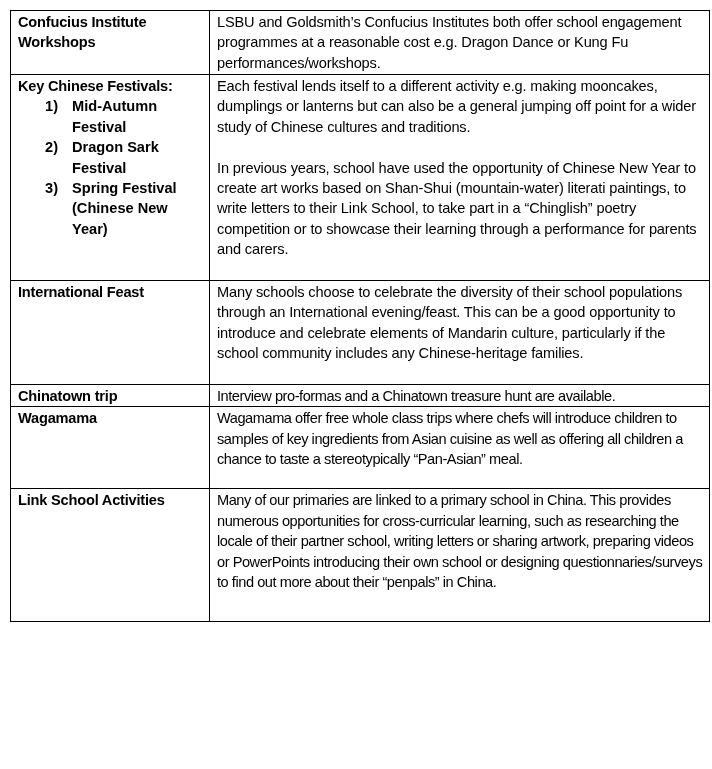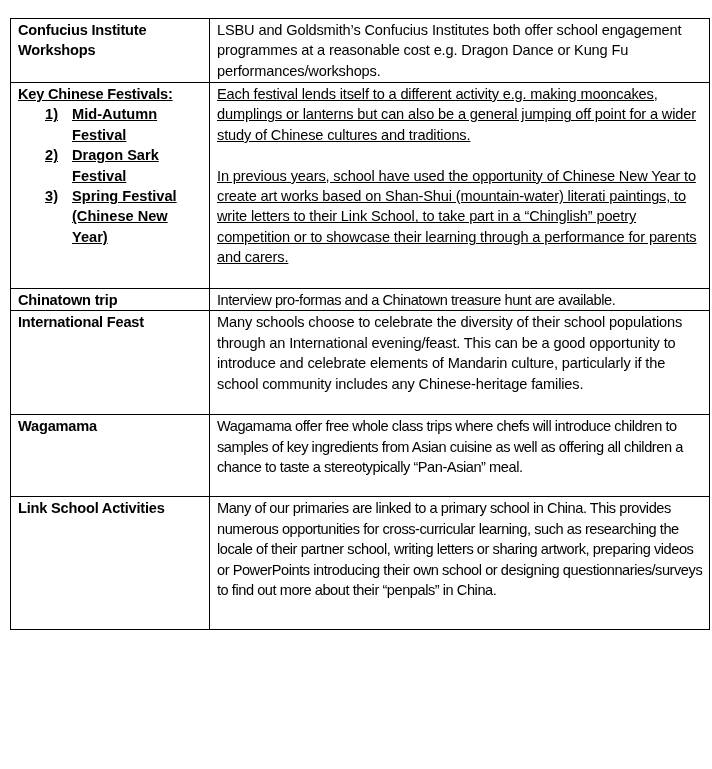--- a/index.html
+++ b/index.html
@@ -11,21 +11,21 @@
       width: 712px;
       height: 769px;
       position: relative;
       overflow: hidden;
       font-family: "Liberation Sans", "DejaVu Sans", sans-serif;
       color: #000000;
     }
     .doc-table {
       position: absolute;
       left: 10px;
-      top: 18px;
+      top: 10px;
       width: 700px;
       border-collapse: collapse;
       table-layout: fixed;
       font-size: 14.6px;
       line-height: 20.4px;
     }
     .doc-table td {
       border: 1.5px solid #000000;
       vertical-align: top;
       padding: 1px 6px 0 7px;
@@ -71,21 +71,21 @@
 <table class="doc-table">
   <colgroup>
     <col class="col-left">
     <col class="col-right">
   </colgroup>
   <tbody>
     <tr style="height:64px;">
       <td class="label">Confucius Institute Workshops</td>
       <td class="desc">LSBU and Goldsmith’s Confucius Institutes both offer school engagement programmes at a reasonable cost e.g. Dragon Dance or Kung Fu performances/workshops.</td>
     </tr>
-    <tr style="height:206px;text-decoration:underline;">
+    <tr style="height:206px;">
       <td>
         <div class="label">Key Chinese Festivals:</div>
         <ol class="festival-list">
           <li>
             <span class="festival-num">1)</span>
             <span class="festival-name">Mid-Autumn Festival</span>
           </li>
           <li>
             <span class="festival-num">2)</span>
             <span class="festival-name">Dragon Sark Festival</span>
@@ -95,27 +95,27 @@
             <span class="festival-name">Spring Festival (Chinese New Year)</span>
           </li>
         </ol>
       </td>
       <td class="desc">
         <div>Each festival lends itself to a different activity e.g. making mooncakes, dumplings or lanterns but can also be a general jumping off point for a wider study of Chinese cultures and traditions.</div>
         <div class="para-gap"></div>
         <div>In previous years, school have used the opportunity of Chinese New Year to create art works based on Shan-Shui (mountain-water) literati paintings, to write letters to their Link School, to take part in a “Chinglish” poetry competition or to showcase their learning through a performance for parents and carers.</div>
       </td>
     </tr>
+    <tr style="height:104px;">
+      <td class="label">International Feast</td>
+      <td class="desc">Many schools choose to celebrate the diversity of their school populations through an International evening/feast. This can be a good opportunity to introduce and celebrate elements of Mandarin culture, particularly if the school community includes any Chinese-heritage families.</td>
+    </tr>
     <tr style="height:21px;">
       <td class="label">Chinatown trip</td>
       <td class="desc tight">Interview pro-formas and a Chinatown treasure hunt are available.</td>
-    </tr>
-    <tr style="height:104px;">
-      <td class="label">International Feast</td>
-      <td class="desc">Many schools choose to celebrate the diversity of their school populations through an International evening/feast. This can be a good opportunity to introduce and celebrate elements of Mandarin culture, particularly if the school community includes any Chinese-heritage families.</td>
     </tr>
     <tr style="height:82px;">
       <td class="label">Wagamama</td>
       <td class="desc tight">Wagamama offer free whole class trips where chefs will introduce children to samples of key ingredients from Asian cuisine as well as offering all children a chance to taste a stereotypically “Pan-Asian” meal.</td>
     </tr>
     <tr style="height:133px;padding-left:19px;">
       <td class="label">Link School Activities</td>
       <td class="desc tight">Many of our primaries are linked to a primary school in China. This provides numerous opportunities for cross-curricular learning, such as researching the locale of their partner school, writing letters or sharing artwork, preparing videos or PowerPoints introducing their own school or designing questionnaries/surveys to find out more about their “penpals” in China.</td>
     </tr>
   </tbody>

